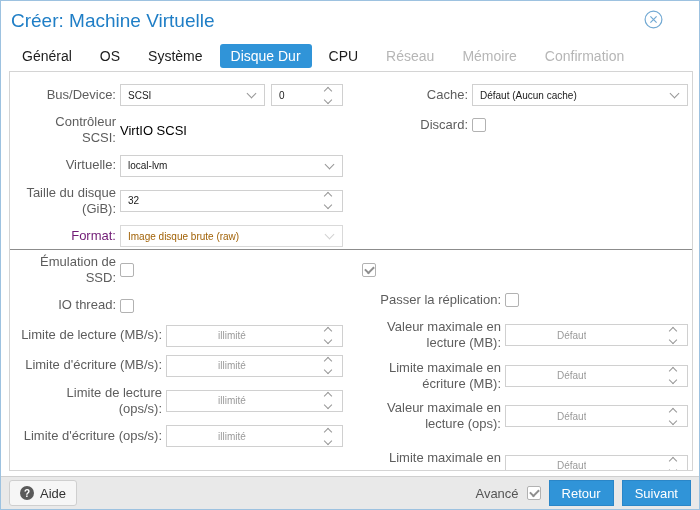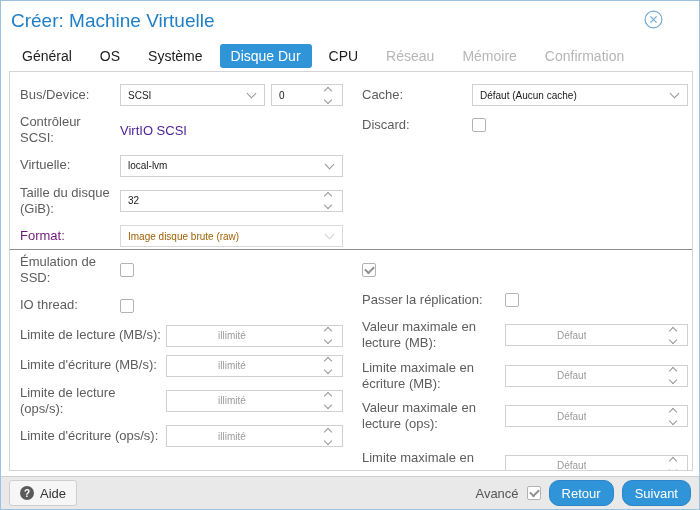--- a/index.html
+++ b/index.html
@@ -14,41 +14,41 @@
   
   .tabbar { position:absolute; left:10px; top:41px; right:10px; height:26px;
             display:flex; align-items:flex-end; gap:6px; }
   .tab { padding:4px 11px; font-size:14px; color:#1c1c1c; border-radius:3px; white-space:nowrap; cursor:pointer; }
   .tab.active { background:#3094d8; color:#fff; }
   .tab.disabled { color:#b6b6b6; cursor:default; }
   
   .panel { position:absolute; left:8px; top:70px; width:684px; height:400px;
            border:1px solid #d4d4d4; background:#fff; overflow:hidden; }
   .divider { position:absolute; left:0; right:0; top:177px; border-top:1px solid #8c8c8c; }
-  .col { position:absolute; }
+  .col { position:absolute;text-align:right; }
   .col-lt { left:10px;  top:12px;  width:323px; }
   .col-rt { left:352px; top:12px;  width:326px; }
   .col-lb { left:10px;  top:182px; width:323px; }
   .col-rb { left:352px; top:187px; width:326px; }
   .row { display:flex; align-items:center; margin-bottom:8px; min-height:22px; }
   .lbl { color:#5d5d5d; font-size:13px; line-height:1.25; flex-shrink:0; padding-right:4px; }
   .col-lt .lbl { width:100px; }
   .col-rt .lbl { width:110px; }
   .col-lb .lbl { width:146px; }
   .col-rb .lbl { width:143px; }
   .lbl.disabled { color:#701a75; }
   
   .field { position:relative; display:flex; align-items:center; height:22px;
            border:1px solid #d0d0d0; background:#fff; padding:0 22px 0 7px;
            font-size:10px; color:#1a1a1a; flex:1; min-width:0; }
   .field .val { overflow:hidden; white-space:nowrap; }
   .field.disabled { border-color:#d9d9d9; }
   .field.disabled .val { color:#a16207; }
   .field .placeholder { color:#9a9a9a;padding-left:44px; }
-  .plain { font-size:13px; color:#4c1d95; }
+  .plain { font-size:13px; color:#000000; }
   .numfield { flex:0 0 72px; margin-left:6px; }
   
   .chv { position:absolute; width:7px; height:7px;
          border-right:1px solid #979797; border-bottom:1px solid #979797; }
   .chv-down-single { right:9px; top:50%; margin-top:-5px; transform:rotate(45deg); }
   .field.disabled .chv { border-color:#d2d2d2; }
   .spinwrap { position:absolute; right:7px; top:0; height:100%; width:10px;
               display:flex; flex-direction:column; justify-content:center; gap:3px; cursor:pointer; }
   .spinwrap .s { width:6px; height:6px; border-right:1px solid #979797; border-bottom:1px solid #979797; }
   .spinwrap .s.up { transform:rotate(-135deg); margin-top:2px; }
@@ -64,21 +64,21 @@
             border-top:1px solid #cfcfcf; display:flex; align-items:center;
             justify-content:space-between; padding:0 8px; }
   .help-btn { display:flex; align-items:center; gap:6px; height:26px; padding:0 10px;
               background:#f6f6f6; border:1px solid #cfcfcf; border-radius:3px;
               font-size:13px; color:#333; cursor:pointer; }
   .help-ico { width:14px; height:14px; border-radius:50%; background:#5a5a5a; color:#fff;
               font-size:10px; font-weight:bold; display:flex; align-items:center; justify-content:center; }
   .footer-right { display:flex; align-items:center; gap:8px; }
   .adv-label { font-size:13px; color:#555; }
   .btn-blue { height:26px; padding:8px 12px; background:#3094d8; border:1px solid #2a86c8;
-              border-radius:10px; color:#fff; font-size:13px; display:flex; align-items:center; cursor:pointer; }
+              border-radius:0; color:#fff; font-size:13px; display:flex; align-items:center; cursor:pointer; }
 </style>
 </head>
 <body>
 
 <div class="dialog">
 
   <div class="title">Créer: Machine Virtuelle</div>
   <div class="close-btn">
     <svg width="19" height="19" viewBox="0 0 19 19">
       <circle cx="9.5" cy="9.5" r="8.4" fill="none" stroke="#72a9d3" stroke-width="1.2"></circle>

